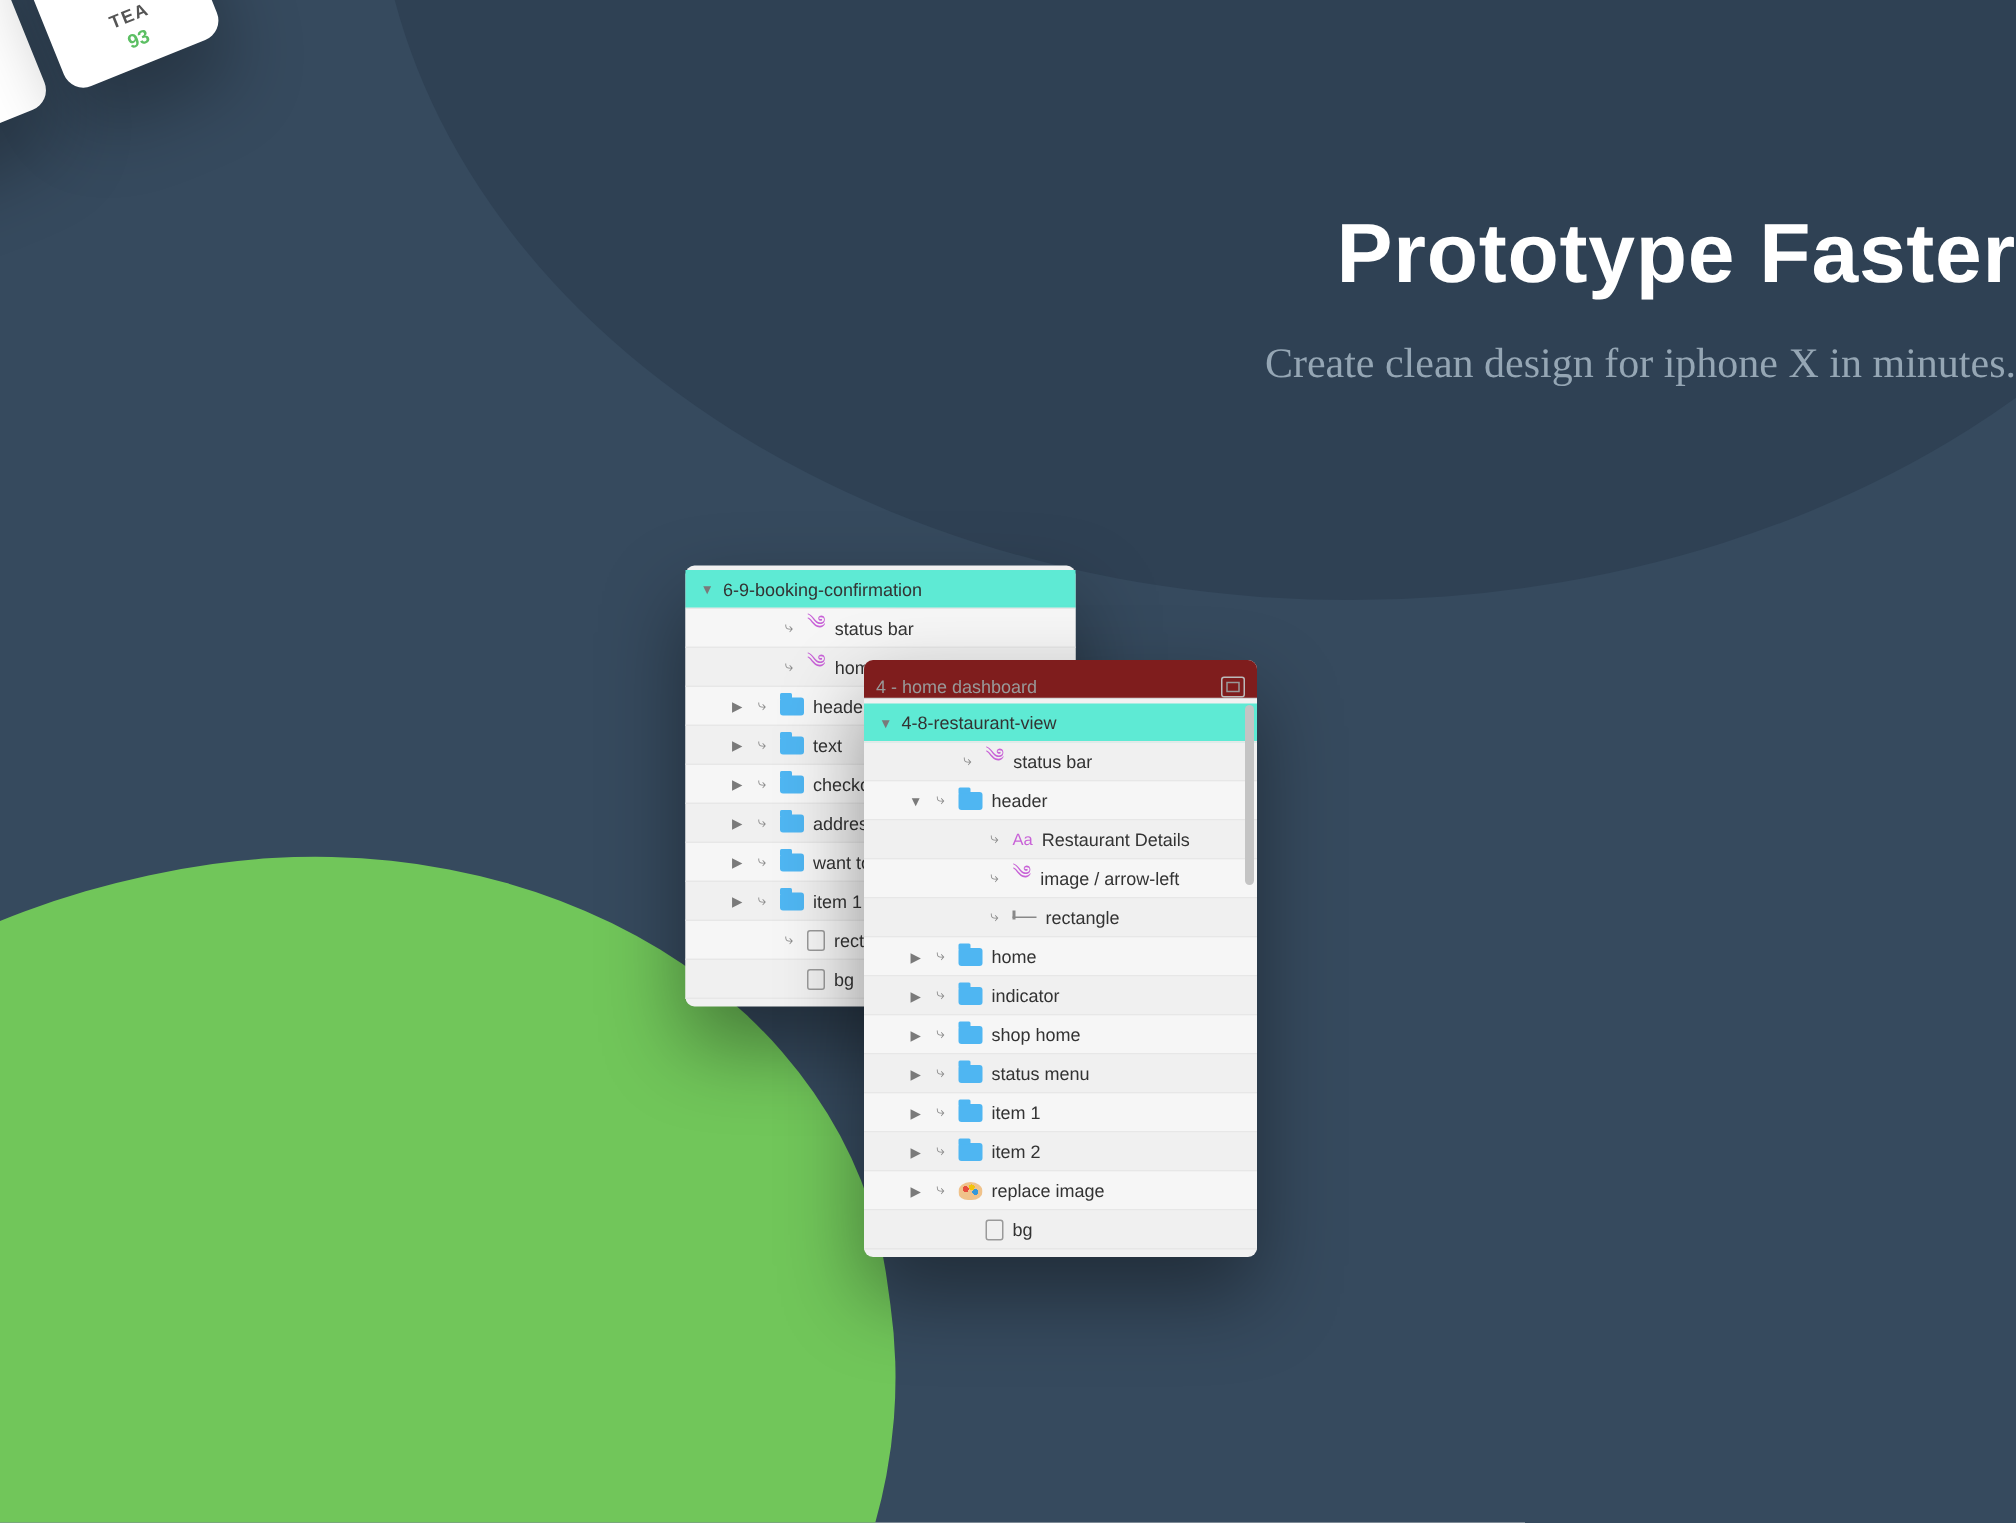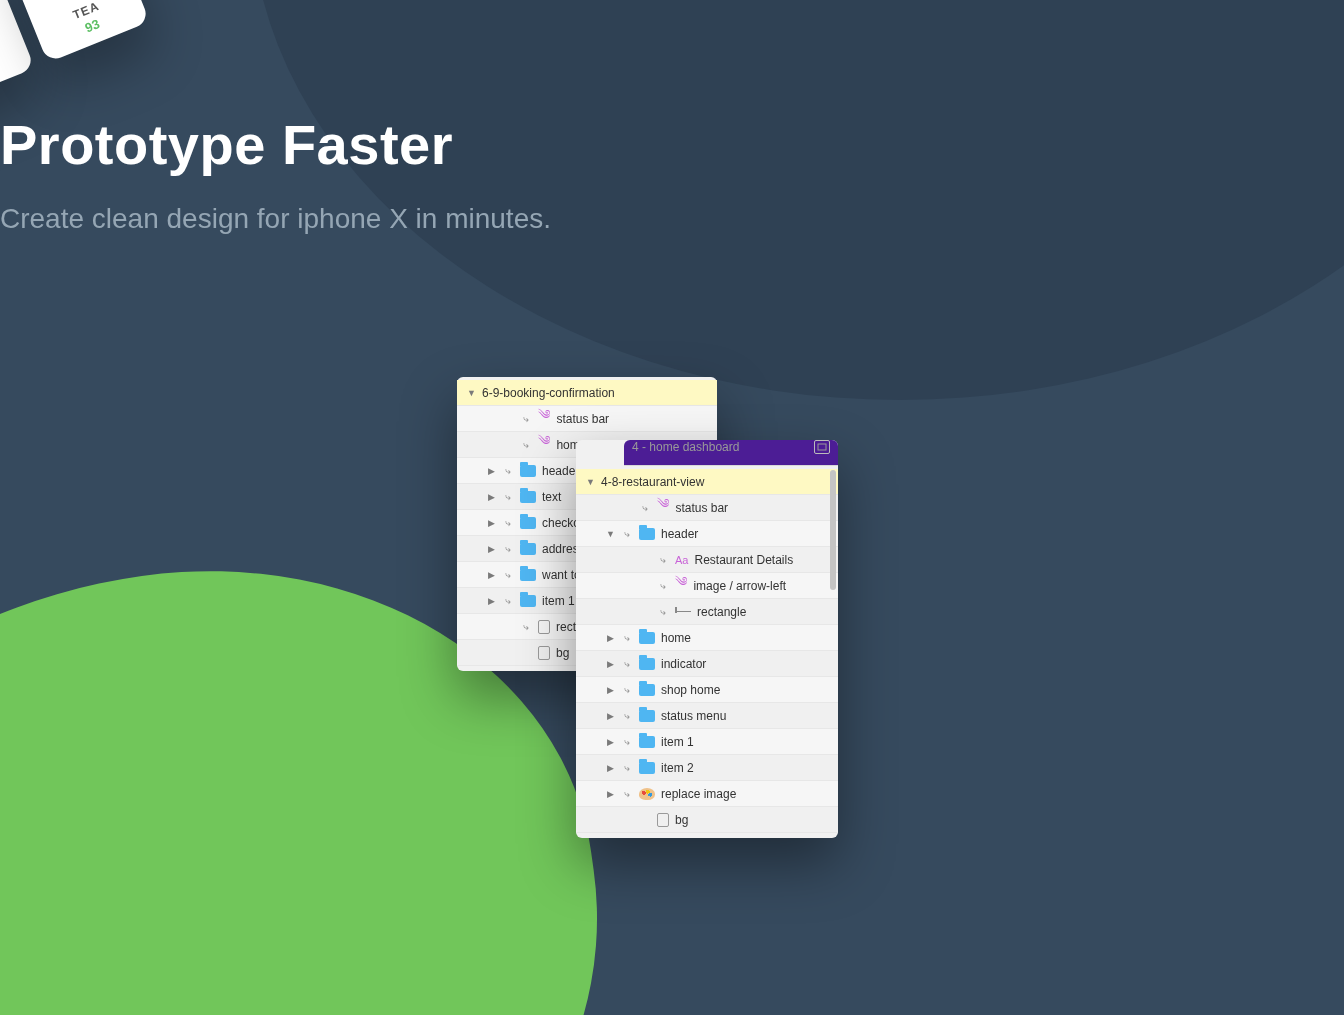--- a/index.html
+++ b/index.html
@@ -29,54 +29,54 @@
     width:110px; height:130px; background:#fff; border-radius:14px;
     box-shadow:0 30px 50px rgba(0,0,0,.28);
     display:flex; flex-direction:column; align-items:center; justify-content:flex-end;
     padding:8px 0 10px;
   }
   .card .ico { flex:1; display:flex; align-items:center; justify-content:center; color:#5a5a5a; }
   .card .lbl { font-size:12px; letter-spacing:1px; color:#555; font-weight:600; }
   .card .num { font-size:13px; color:#5cbf63; font-weight:700; margin-top:2px; }
   
   .head {
-    position:absolute; top:112px; left:0; right:0; text-align:left; color:#fff;
+    position:absolute; top:136px; left:0; right:0; text-align:right; color:#fff;
   }
   .head h1 { font-size:56px; font-weight:800; letter-spacing:.5px; }
-  .head p  { margin-top:26px; font-size:28px; font-weight:300; color:#95A6B4; }
+  .head p  { margin-top:26px; font-size:28px; font-weight:300; color:#95A6B4;font-family:Liberation Serif, serif; }
   
   .panel {
     position:absolute; background:#F1F1F1; border-radius:6px;
     box-shadow:0 25px 55px rgba(0,0,0,.4);
     font-size:12px; color:#333;
   }
   .panelA { top:377px; left:457px; width:260px; }
   .panelB { top:440px; left:576px; width:262px; }
   .titlebar {
-    height:26px; display:flex; align-items:flex-start; padding:0 8px;
-    background:#4c1d95; border-bottom:1px solid #d8d8d8;
+    height:26px; display:flex; align-items:flex-end; padding:0 8px;
+    background:#7f1d1d; border-bottom:1px solid #d8d8d8;
     border-top-left-radius:6px; border-top-right-radius:6px;
-    color:#999; font-size:12px;margin-left:48px;
+    color:#999; font-size:12px;
   }
   .titlebar .spacer { flex:1; }
   .titlebar .winico {
     width:16px; height:14px; border:1px solid #bbb; border-radius:2px;
     display:flex; align-items:center; justify-content:center;
   }
   .list { padding:3px 0 5px; position:relative; }
   .scroll {
     position:absolute; right:2px; top:4px; width:6px; height:120px;
     background:#c4c4c4; border-radius:3px;
   }
   .row {
     height:26px; display:flex; align-items:center; gap:6px;
     padding-left:8px; border-bottom:1px solid #e7e7e7; background:#f6f6f6;
   }
   .row:nth-child(odd){ background:#f0f0f0; }
-  .row.top { background:#fef9c3; }
+  .row.top { background:#5eead4; }
   .arr {
     width:9px; display:flex; justify-content:center; color:#7a7a7a; font-size:9px;
   }
   .sym { width:12px; color:#8a8a8a; font-size:10px; text-align:center; }
   .swirl { color:#C862D7; font-size:13px; }
   .aa   { color:#C862D7; font-size:11px; font-weight:400; }
   .folder {
     width:16px; height:12px; display:inline-block; position:relative;
   }
   .folder::before{

